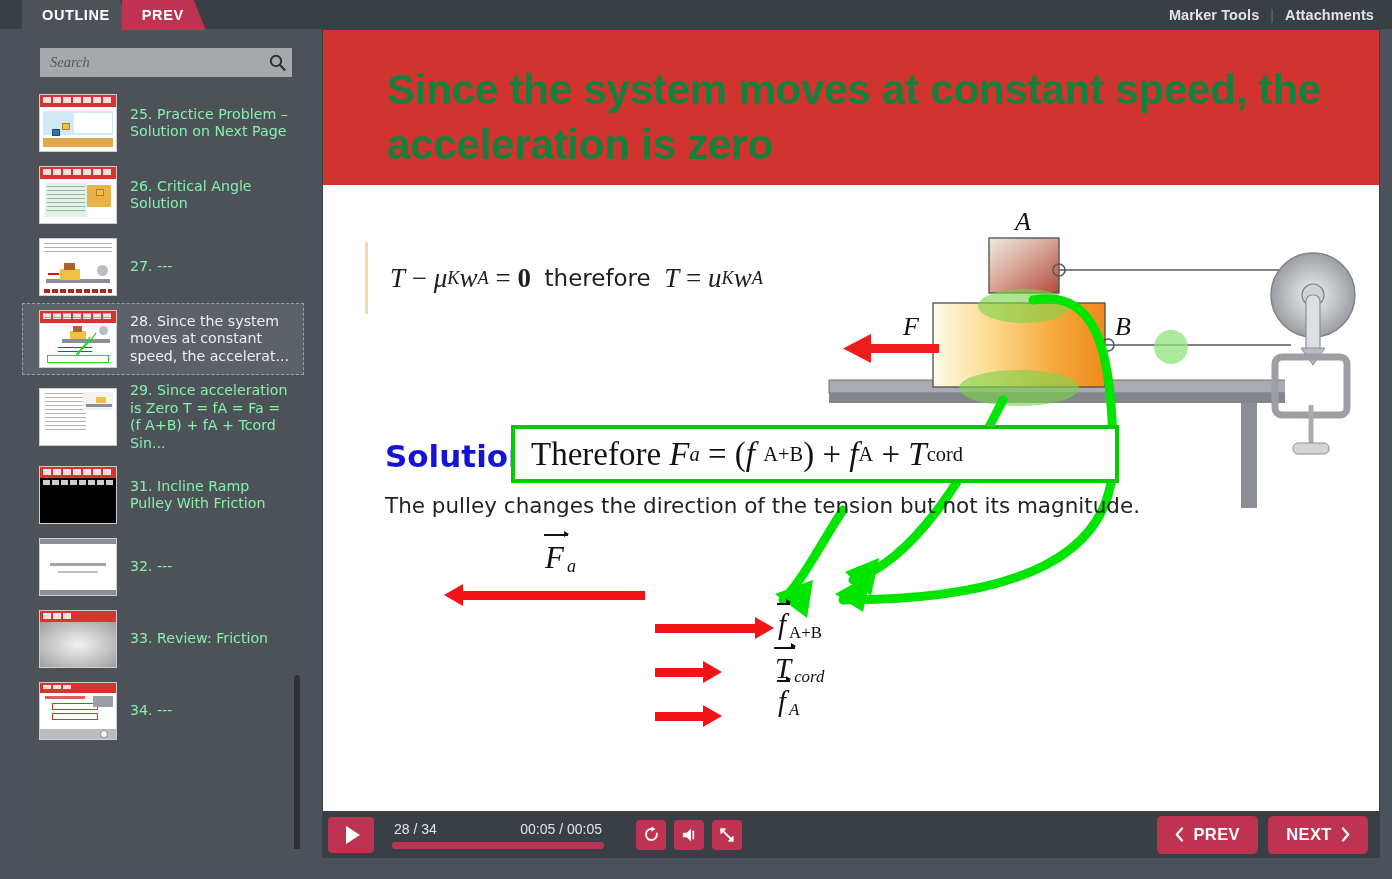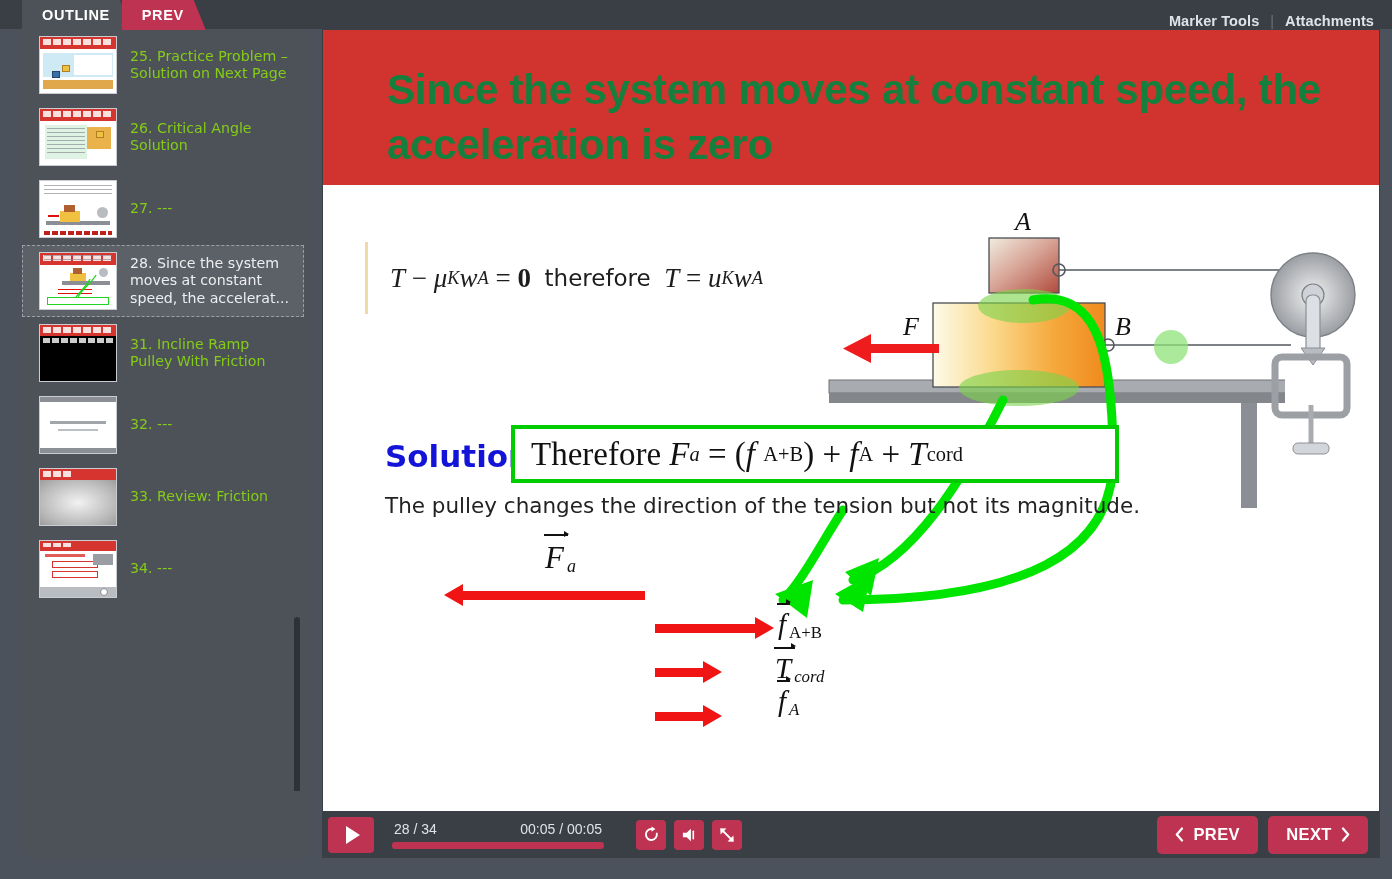--- a/index.html
+++ b/index.html
@@ -11,21 +11,21 @@
   }
   #app { position: relative; width: 1392px; height: 879px; }
 
   
   .topbar {
     position: absolute; left: 0; top: 0; width: 1392px; height: 29px;
     background: #3a3f45;
   }
   .top-right {
     position: absolute; right: 18px; top: 0; height: 29px;
-    display: flex; align-items: flex-end; gap: 11px;
+    display: flex; align-items: center; gap: 11px;
     color: #dfe3e8; font-size: 14.5px; font-weight: 600;
   }
   .top-right .lnk { cursor: pointer; letter-spacing: .1px; }
   .top-right .sep { color: #6a7078; font-weight: 400; }
 
   
   .tabstrip {
     position: absolute; left: 22px; top: 0; height: 30px;
     display: flex; align-items: flex-end; z-index: 6;
   }
@@ -82,21 +82,21 @@
   .item.selected {
     background: #5c6067;
     border: 1px dashed #9aa0a7;
   }
   .thumb {
     width: 78px; height: 58px; flex: 0 0 78px;
     background: #fff; border: 1px solid #c9ccd0;
     overflow: hidden; position: relative;
   }
   .item-label {
-    font-size: 14.2px; line-height: 17.5px; color: #84cc16;
+    font-size: 14.2px; line-height: 17.5px; color: #86efac;
     font-family: "DejaVu Sans", sans-serif;
   }
   .item.selected .item-label { color: #eceef0; }
 
   
   .t-hdr { position:absolute; left:0; top:0; width:100%; height:12px; background:#d6352f; }
   .t-hdrtxt { position:absolute; left:3px; top:2px; right:3px; height:6px;
               background: repeating-linear-gradient(90deg,#fff 0 8px,transparent 8px 10px); opacity:.85; }
   .t-body { position:absolute; left:0; right:0; bottom:0; top:12px; background:#fff; }
   .t-lines { position:absolute; left:4px; right:4px; top:3px; height:14px;
@@ -230,20 +230,31 @@
       <span class="lnk">Attachments</span>
     </div>
   </div>
 
   <div class="tabstrip">
     <div class="tab outline">OUTLINE</div>
     <div class="tab notes">PREV</div>
   </div>
 
   <div class="sidebar">
+    <div class="search-wrap">
+      <div class="search-box">
+        <input type="text" placeholder="Search" style="">
+        <span class="search-ico">
+          <svg width="17" height="17" viewBox="0 0 17 17">
+            <circle cx="7" cy="7" r="5.2" fill="none" stroke="#2a2d31" stroke-width="1.9"></circle>
+            <line x1="10.8" y1="10.8" x2="15.5" y2="15.8" stroke="#2a2d31" stroke-width="2.1" stroke-linecap="round"></line>
+          </svg>
+        </span>
+      </div>
+    </div>
 
     <div class="thumblist">
 
       <div class="item">
         <div class="thumb">
           <div class="t-hdr"></div>
             <div class="t-hdrtxt"></div>
           <div class="t-sky"></div>
             <div class="t-ground"></div>
           <div class="t-blue" style="left:34px;top:18px;width:38px;height:20px;background:#fff;"></div>
@@ -293,20 +304,30 @@
           <div style="position:absolute;left:18px;top:36px;width:34px;height:10px;background:repeating-linear-gradient(180deg,#e01010 0 1.5px,transparent 1.5px 4px);"></div>
           <div class="t-green"></div>
           <svg style="position:absolute;left:20px;top:18px;" width="40" height="30">
             <path d="M36,4 C30,14 22,18 18,26" stroke="#22d422" stroke-width="1.3" fill="none"></path>
             <path d="M30,8 C26,16 20,20 16,26" stroke="#22d422" stroke-width="1.3" fill="none"></path>
           </svg>
         </div>
         <div class="item-label">28. Since the system moves at constant speed, the accelerat...</div>
       </div>
 
+      <div class="item">
+        <div class="thumb">
+          <div class="t-body" style="top:0;"></div>
+          <div class="t-lines" style="top:4px;height:40px;left:5px;right:30px;"></div>
+          <div style="position:absolute;right:3px;top:3px;width:30px;height:18px;background:#f2f2f2;"></div>
+          <div style="position:absolute;right:10px;top:8px;width:10px;height:6px;background:#f0c040;"></div>
+          <div style="position:absolute;right:4px;top:15px;width:26px;height:3px;background:#8b8f95;"></div>
+        </div>
+        <div class="item-label">29. Since acceleration is Zero T = fA = Fa = (f A+B) + fA + Tcord Sin...</div>
+      </div>
 
 
       <div class="item">
         <div class="thumb">
           <div class="t-hdr" style="height:11px;"></div>
             <div class="t-hdrtxt"></div>
           <div class="t-black"></div>
           <div style="position:absolute;left:3px;top:13px;right:3px;height:5px;background:repeating-linear-gradient(90deg,#fff 0 7px,transparent 7px 9px);opacity:.8;"></div>
         </div>
         <div class="item-label">31. Incline Ramp Pulley With Friction</div>

